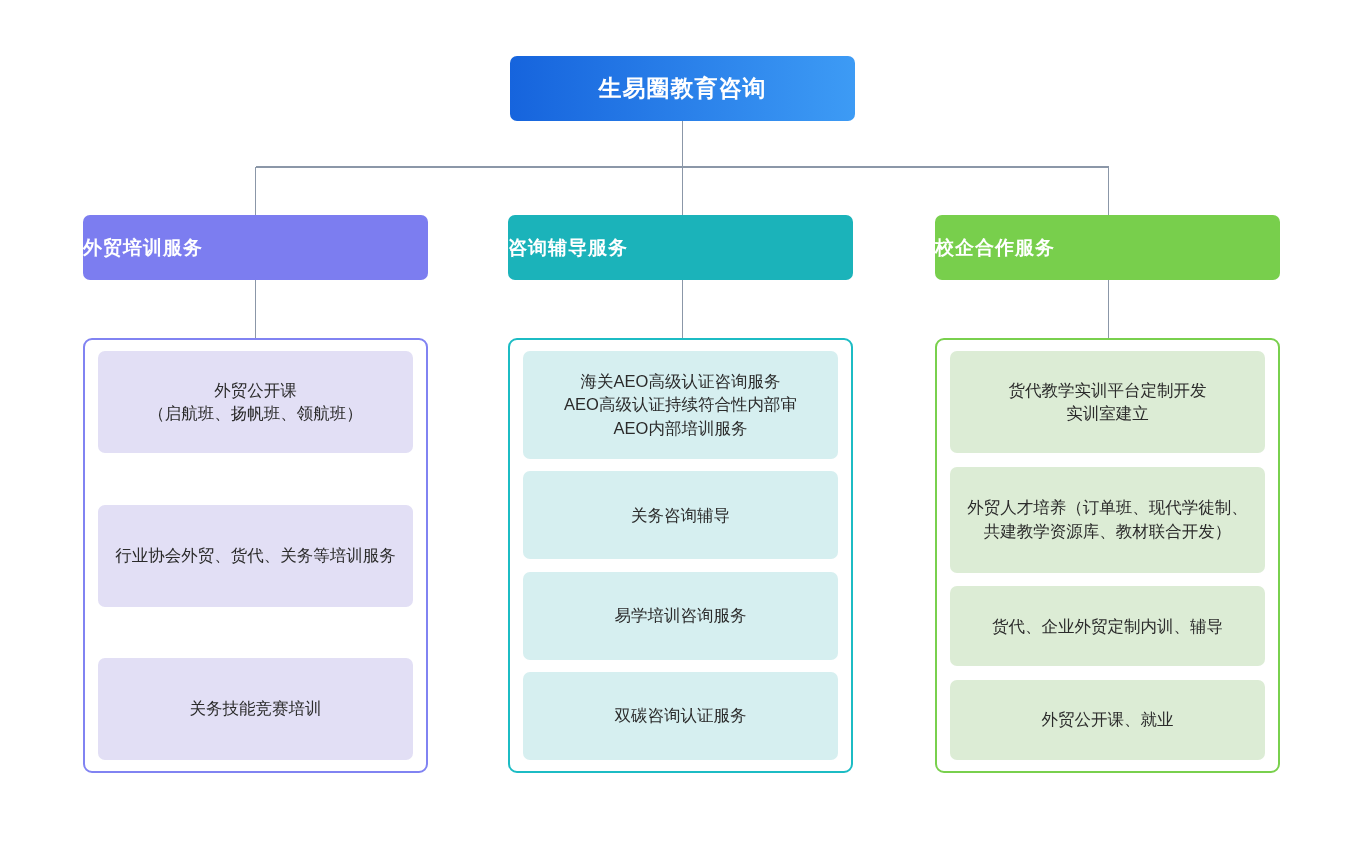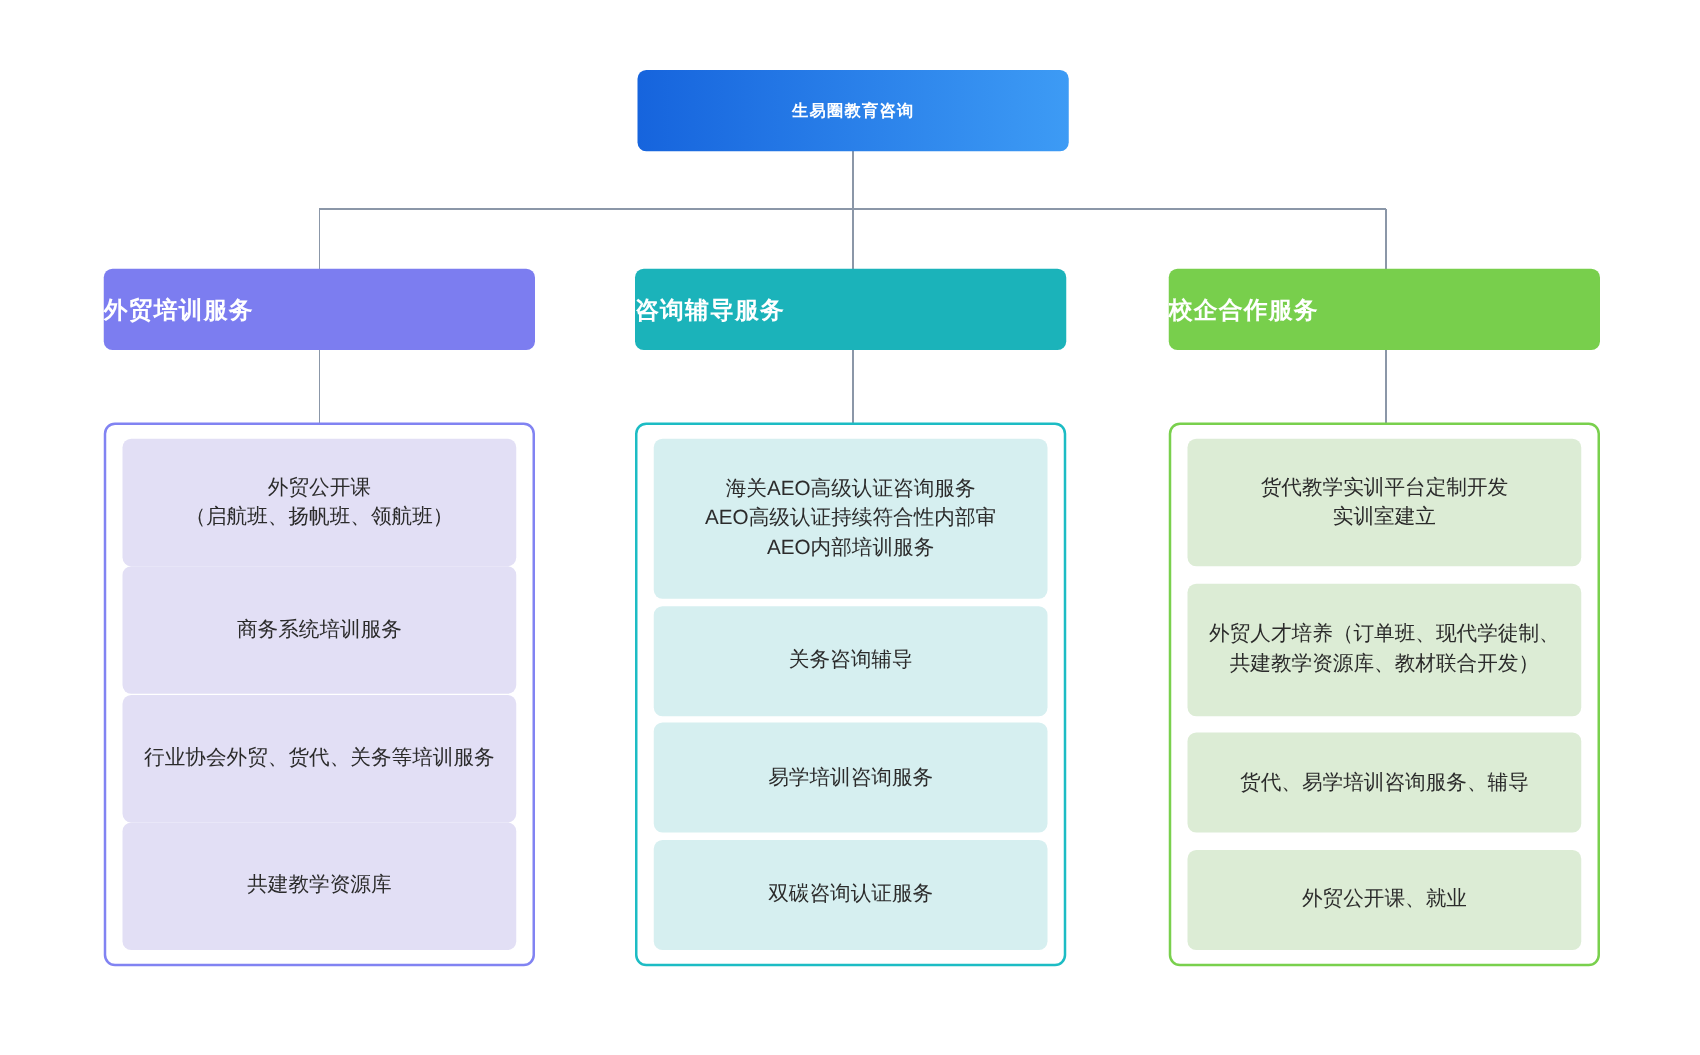--- a/index.html
+++ b/index.html
@@ -33,21 +33,21 @@
     left: 510px;
     top: 56px;
     width: 345px;
     height: 65px;
     border-radius: 7px;
     background: linear-gradient(90deg, #1664dd 0%, #2a7ae8 45%, #3d9bf5 100%);
     color: #ffffff;
     display: flex;
     align-items: center;
     justify-content: center;
-    font-size: 13px;
+    font-size: 23px;
     font-weight: bold;
     letter-spacing: 1px;
     z-index: 3;
   }
 
   
   .branch {
     position: absolute;
     top: 215px;
     width: 345px;
@@ -93,21 +93,21 @@
     text-align: center;
     color: #2b2b2b;
     font-size: 16.5px;
     line-height: 1.42;
     padding: 8px 10px;
     white-space: pre-line;
   }
 
   
   .col-0 .service-card { height: 102px; }
-  .col-1 .service-card:nth-child(1) { height: 128px; }
+  .col-1 .service-card:nth-child(1) { height: 108px; }
   .col-1 .service-card:nth-child(n+2) { height: 88px; }
   .col-2 .service-card:nth-child(1) { height: 102px; }
   .col-2 .service-card:nth-child(2) { height: 106px; }
   .col-2 .service-card:nth-child(n+3) { height: 80px; }
 </style>
 </head>
 <body style="background: rgb(255, 255, 255);">
 
 <div id="org-chart">
 
@@ -132,23 +132,22 @@
     <span>生易圈教育咨询</span>
   </div>
 
   <div class="branch col-0">
     <div class="branch-header" style="background: rgb(124, 125, 240);">
       <span>外贸培训服务</span>
     </div>
     <div class="branch-body" style="border-color: rgb(129, 131, 242);">
       <div class="service-card" style="background: rgb(226, 223, 245);">外贸公开课
 （启航班、扬帆班、领航班）</div>
-      <div class="service-card" style="background: rgb(226, 223, 245);">商务系统培训服务</div>
       <div class="service-card" style="background: rgb(226, 223, 245);">行业协会外贸、货代、关务等培训服务</div>
-      <div class="service-card" style="background: rgb(226, 223, 245);">共建教学资源库</div>
+      <div class="service-card" style="background: rgb(226, 223, 245);">关务技能竞赛培训</div>
     </div>
   </div>
 
   <div class="branch col-1">
     <div class="branch-header" style="background: rgb(27, 179, 186);">
       <span>咨询辅导服务</span>
     </div>
     <div class="branch-body" style="border-color: rgb(28, 188, 196);">
       <div class="service-card" style="background: rgb(214, 239, 240);">海关AEO高级认证咨询服务
 AEO高级认证持续符合性内部审
@@ -160,18 +159,18 @@
   </div>
 
   <div class="branch col-2">
     <div class="branch-header" style="background: rgb(120, 207, 76);">
       <span>校企合作服务</span>
     </div>
     <div class="branch-body" style="border-color: rgb(121, 208, 77);">
       <div class="service-card" style="background: rgb(220, 236, 213);">货代教学实训平台定制开发
 实训室建立</div>
       <div class="service-card" style="background: rgb(220, 236, 213);">外贸人才培养（订单班、现代学徒制、共建教学资源库、教材联合开发）</div>
-      <div class="service-card" style="background: rgb(220, 236, 213);">货代、易学培训咨询服务、辅导</div>
+      <div class="service-card" style="background: rgb(220, 236, 213);">货代、企业外贸定制内训、辅导</div>
       <div class="service-card" style="background: rgb(220, 236, 213);">外贸公开课、就业</div>
     </div>
   </div>
 
 </div>
 
 </body></html>

